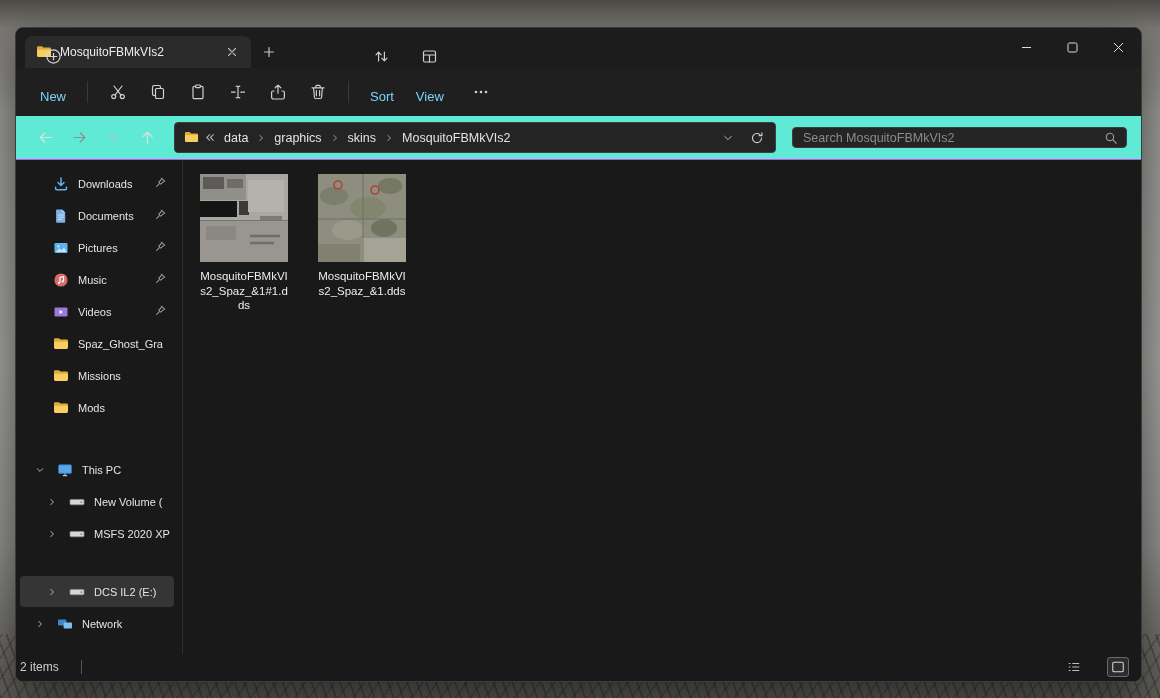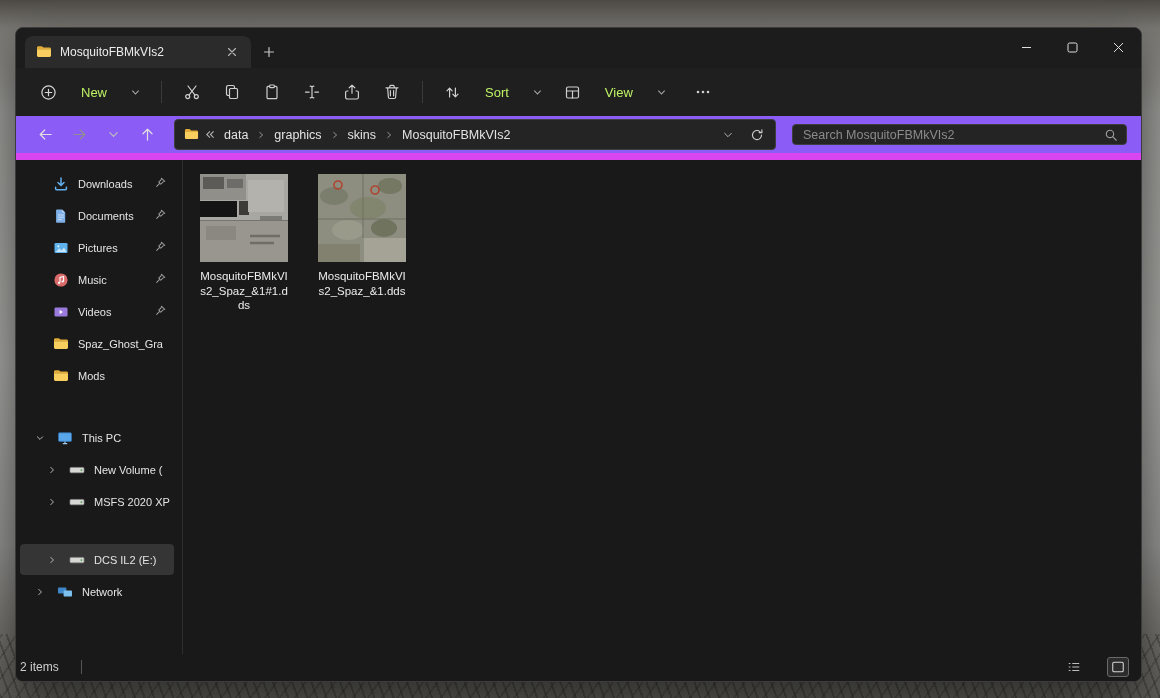--- a/index.html
+++ b/index.html
@@ -27,25 +27,25 @@
   .tab{ width:226px; height:32px; background:#2b2b2b; border-radius:8px 8px 0 0;
         display:flex; align-items:center; gap:8px; padding:0 8px 0 11px; }
   .tab-title{ flex:1; font-size:12px; color:#ececec; white-space:nowrap; overflow:hidden; }
   .tab-close, .newtab{ width:22px; height:22px; display:flex; align-items:center; justify-content:center; border-radius:4px; color:#b9b9b9; }
   .newtab{ margin:0 0 5px 7px; }
   .titlebar .spacer{ flex:1; }
   .win-controls{ align-self:flex-start; display:flex; height:38px; }
   .win-btn{ width:46px; height:38px; display:flex; align-items:center; justify-content:center; color:#dedede; }
   
   .toolbar{ height:48px; flex:none; display:flex; align-items:center; padding:0 14px; gap:2px; background:#1f1f1f; }
-  .tool-btn{ display:flex; align-items:center; gap:24px; padding:7px 10px; border-radius:4px; color:#bef264; font-size:13px; }
+  .tool-btn{ display:flex; align-items:center; gap:24px; padding:7px 10px; border-radius:4px; color:#7dd3fc; font-size:13px;flex-direction:column; }
   .icon-btn{ width:38px; height:34px; display:flex; align-items:center; justify-content:center; border-radius:4px; }
   .tb-divider{ width:1px; height:22px; background:#3a3a3a; margin:0 9px; }
   
-  .addressrow{ height:44px; flex:none; display:flex; align-items:center; padding:0 14px; gap:4px; background:#8b5cf6; border-bottom:7px solid #d946ef; }
+  .addressrow{ height:44px; flex:none; display:flex; align-items:center; padding:0 14px; gap:4px; background:#5eead4; border-bottom:1px solid #d946ef; }
   .nav-btn{ width:30px; height:30px; display:flex; align-items:center; justify-content:center; border-radius:4px; }
   .address-box{ width:602px; height:31px; margin-left:8px; background:#242424; border:1px solid #3e3e3e; border-radius:4px;
                 display:flex; align-items:center; gap:5px; padding:0 6px 0 9px; }
   .crumb{ padding:3px 4px; border-radius:3px; color:#e3e3e3; font-size:12.5px; white-space:nowrap; }
   .crumb-sep, .overflow-chevrons{ color:#9a9a9a; display:flex; align-items:center; }
   .address-box .spacer{ flex:1; }
   .search-box{ flex:1; height:21px; margin-left:12px; background:#242424; border:1px solid #3e3e3e; border-radius:4px;
                display:flex; align-items:center; padding:0 8px 0 10px; }
   .search-box input{ flex:1; background:transparent; border:none; outline:none; color:#dcdcdc; font:inherit; font-size:12.5px; }
   .search-box input::placeholder{ color:#8b8b8b; }
@@ -373,20 +373,29 @@
         <span>
             <svg width="16" height="16" viewBox="0 0 16 16">
               <path fill="#e0ac37" d="M1 3.6c0-.8.6-1.4 1.4-1.4h3.1c.4 0 .9.2 1.1.5l.9.9h6.1c.8 0 1.4.6 1.4 1.4v.6H1z"></path>
               <path fill="#f8cf5e" d="M1 5.2h14v6.3c0 .8-.6 1.4-1.4 1.4H2.4c-.8 0-1.4-.6-1.4-1.4z"></path>
             </svg>
           </span>
         <span class="lbl">Spaz_Ghost_Gra</span>
       </div>
 
 
+      <div class="side-item">
+        <span>
+            <svg width="16" height="16" viewBox="0 0 16 16">
+              <path fill="#e0ac37" d="M1 3.6c0-.8.6-1.4 1.4-1.4h3.1c.4 0 .9.2 1.1.5l.9.9h6.1c.8 0 1.4.6 1.4 1.4v.6H1z"></path>
+              <path fill="#f8cf5e" d="M1 5.2h14v6.3c0 .8-.6 1.4-1.4 1.4H2.4c-.8 0-1.4-.6-1.4-1.4z"></path>
+            </svg>
+          </span>
+        <span class="lbl">Missions</span>
+      </div>
 
       <div class="side-item">
         <span>
             <svg width="16" height="16" viewBox="0 0 16 16">
               <path fill="#e0ac37" d="M1 3.6c0-.8.6-1.4 1.4-1.4h3.1c.4 0 .9.2 1.1.5l.9.9h6.1c.8 0 1.4.6 1.4 1.4v.6H1z"></path>
               <path fill="#f8cf5e" d="M1 5.2h14v6.3c0 .8-.6 1.4-1.4 1.4H2.4c-.8 0-1.4-.6-1.4-1.4z"></path>
             </svg>
           </span>
         <span class="lbl">Mods</span>
       </div>

